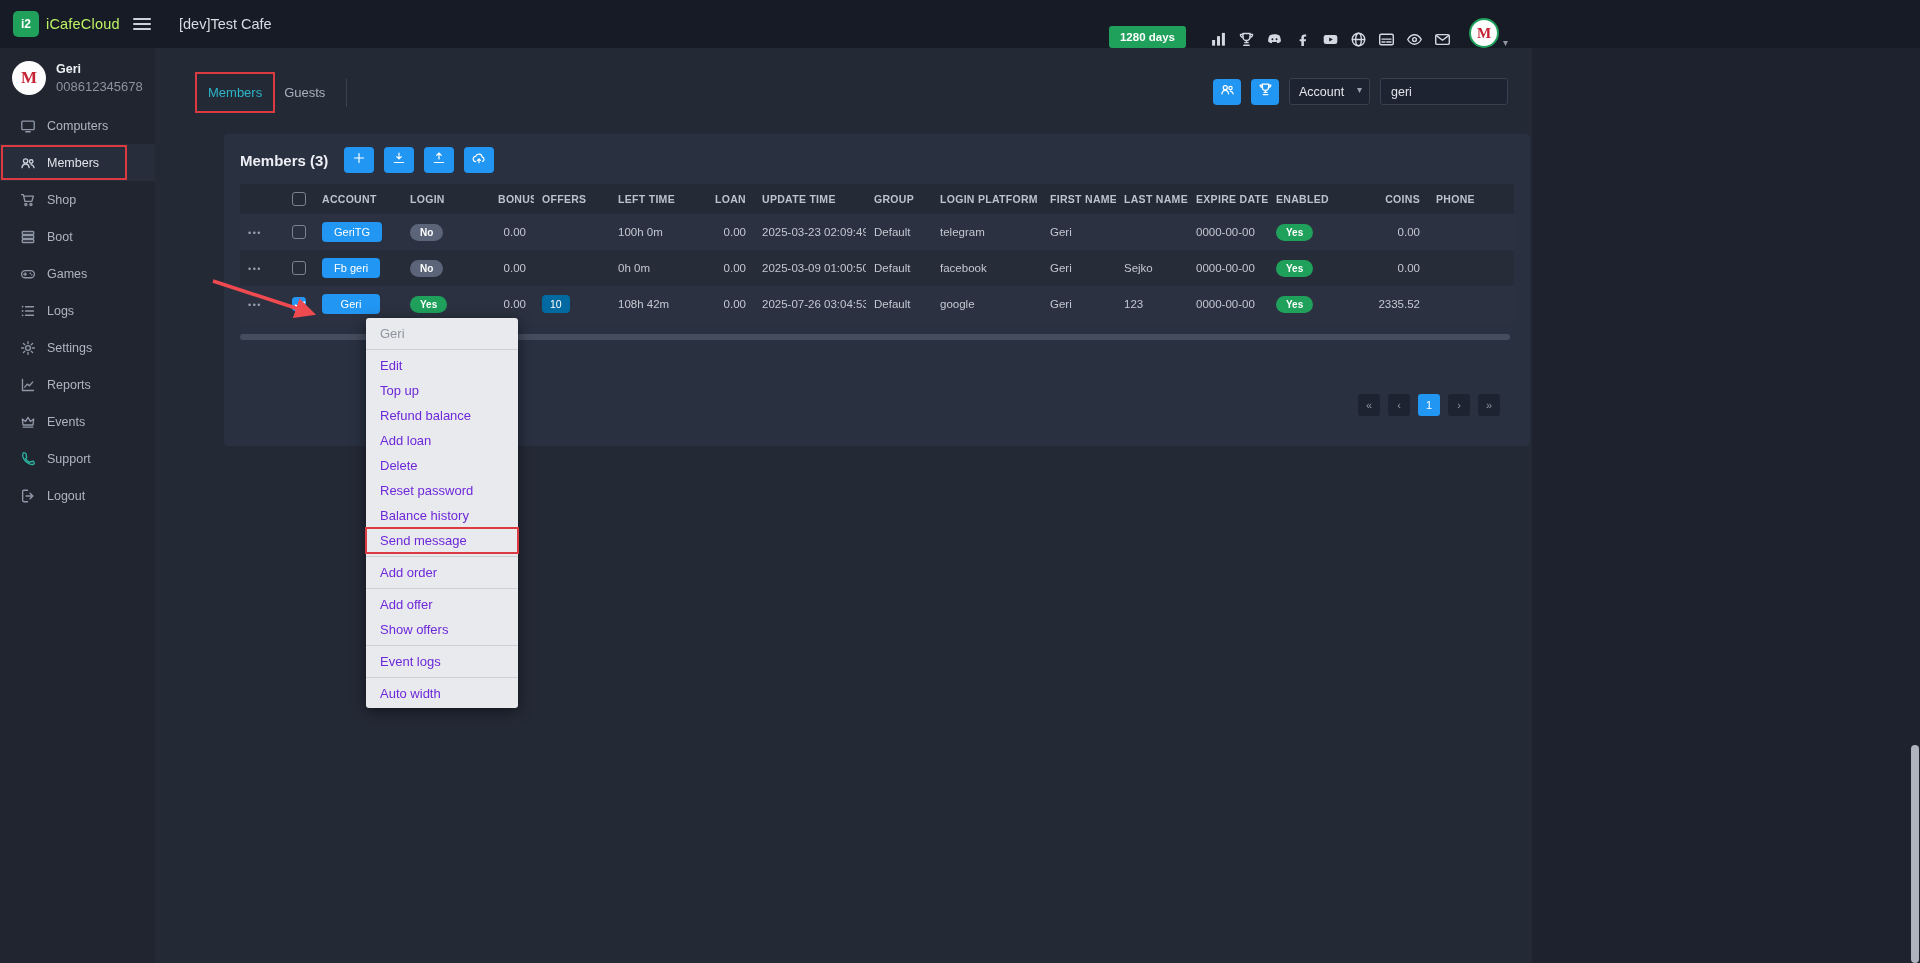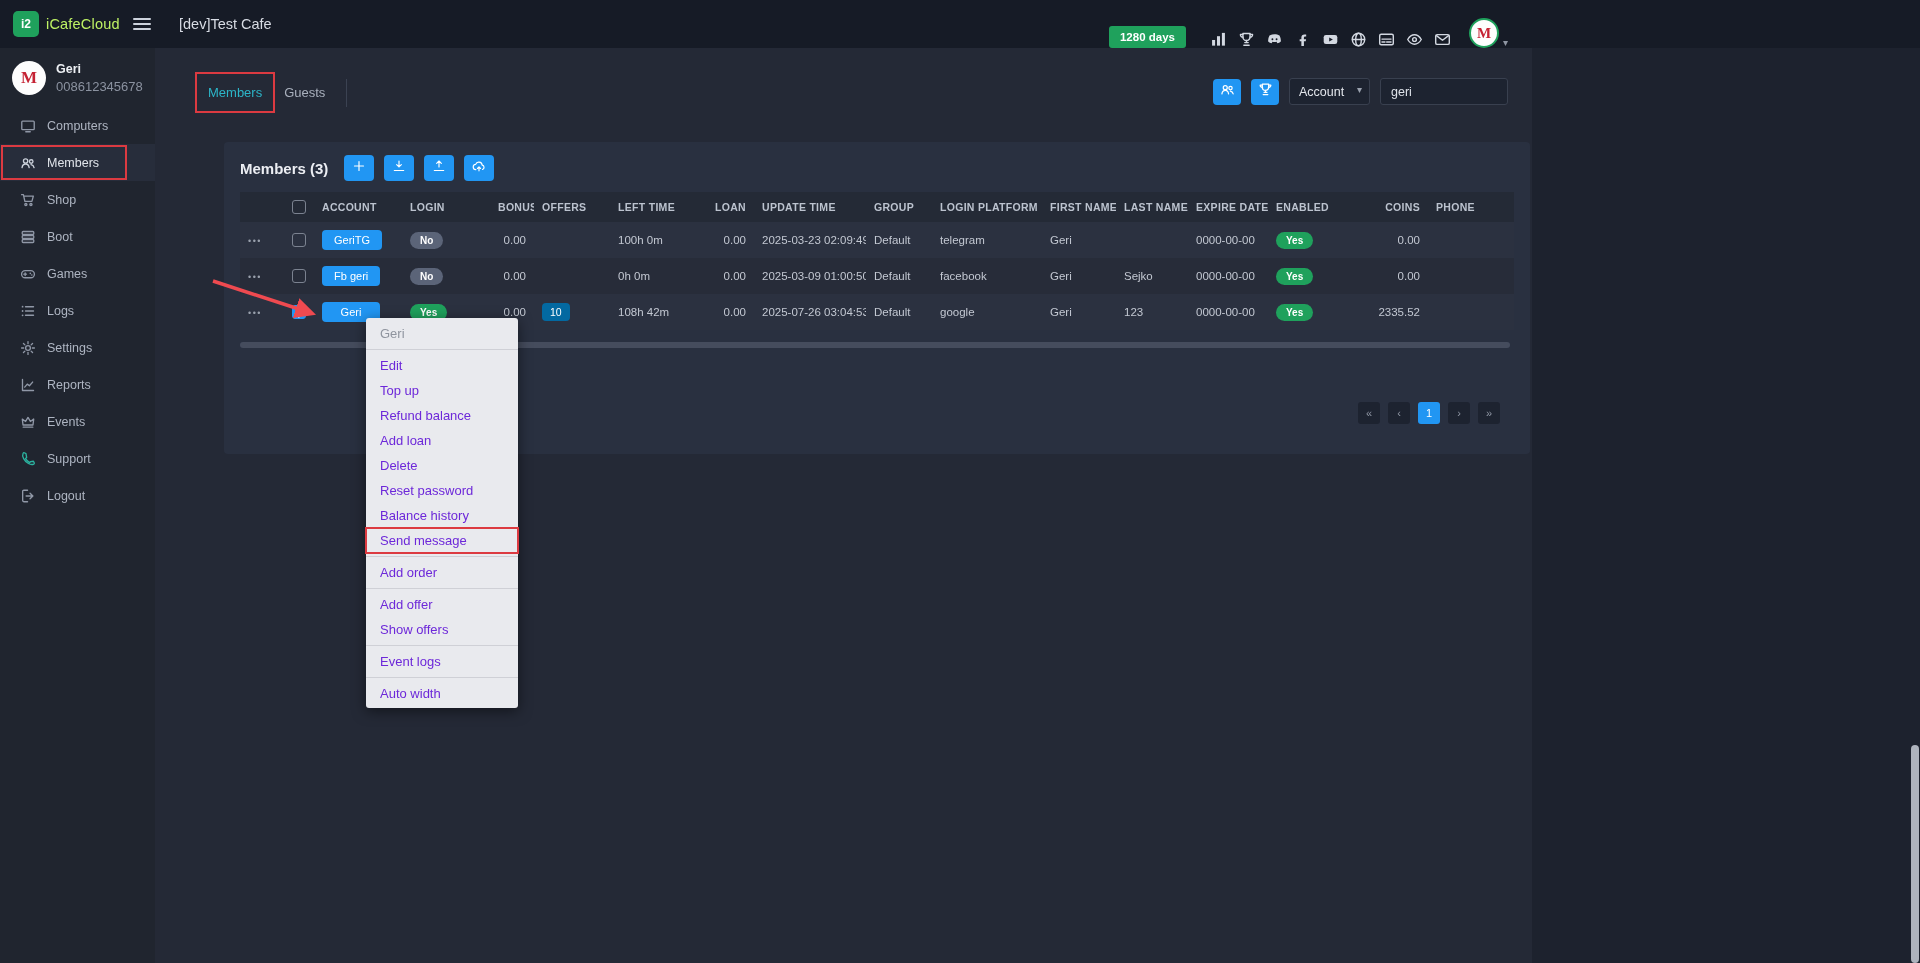--- a/index.html
+++ b/index.html
@@ -62,21 +62,21 @@
   .select-wrap{position:relative}
   .select-wrap::after{content:"▾";position:absolute;right:8px;top:6px;color:#9aa1ae;
     font-size:10px;pointer-events:none}
   select{appearance:none;-webkit-appearance:none;background:#1d2330;border:1px solid #39404f;
     color:#e3e6ec;font-size:12.5px;padding:4px 24px 4px 9px;border-radius:3px;height:27px;
     font-family:inherit;cursor:pointer}
   .search-input{background:#1d2330;border:1px solid #39404f;color:#dfe3ea;font-size:12.5px;
     padding:4px 10px;width:128px;height:27px;border-radius:3px;font-family:inherit;outline:none}
 
   
-  .panel{position:absolute;left:69px;top:94px;width:1306px;height:312px;background:#293040;border-radius:4px}
+  .panel{position:absolute;left:69px;top:86px;width:1306px;height:312px;background:#293040;border-radius:4px}
   .panel-header{display:flex;align-items:center;gap:12px;padding:13px 16px 11px}
   .panel-title{color:#eceef3;font-weight:bold;font-size:15px;margin-right:4px}
   .icon-btn{width:30px;height:26px;background:#2196f3;border-radius:4px;color:#fff;
     display:flex;align-items:center;justify-content:center;cursor:pointer}
   .icon-btn svg{width:14px;height:14px}
 
   table{width:1274px;margin:0 16px;border-collapse:collapse;table-layout:fixed}
   thead th{height:30px;font-size:10.5px;color:#bcc3cf;text-align:left;font-weight:bold;
     letter-spacing:.3px;padding:0 8px;background:#242a36;white-space:nowrap;overflow:hidden}
   tbody td{height:36px;font-size:11.5px;color:#c3c8d2;padding:0 8px;white-space:nowrap;overflow:hidden}

